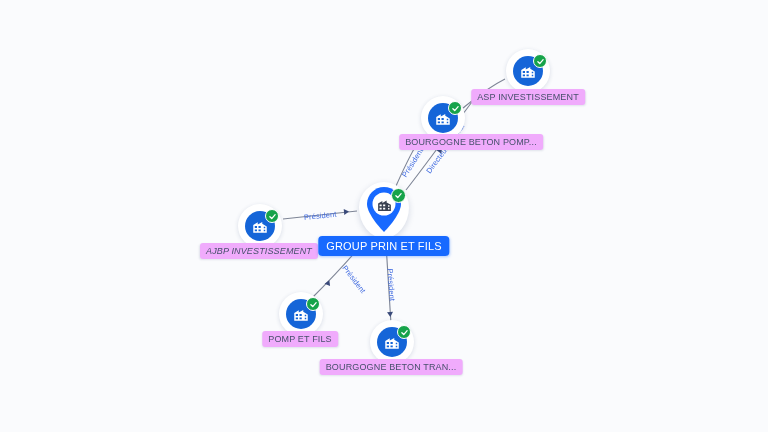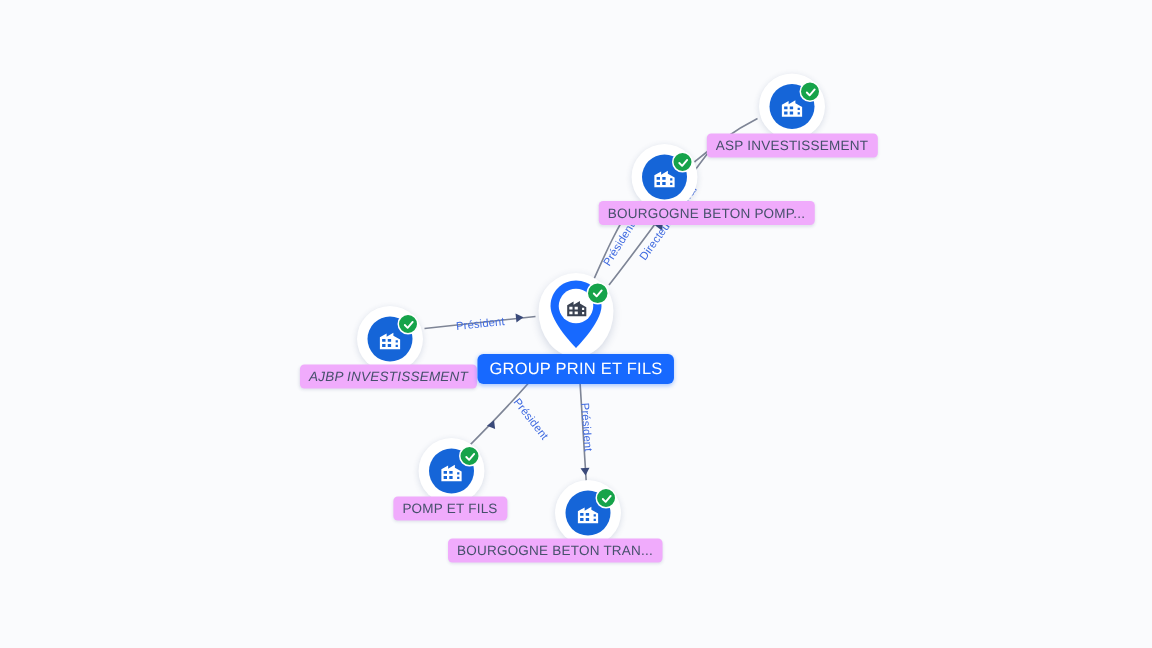--- a/index.html
+++ b/index.html
@@ -241,16 +241,16 @@
           <svg width="18" height="18" viewBox="0 0 24 24">
             <path fill="#ffffff" d="M3 21V10.5l6-3.5v3l6-3.5V21H3zm2-2h3v-2.5H5V19zm0-4.5h3V12H5v2.5zM10 19h3v-2.5h-3V19zm0-4.5h3V12h-3v2.5zM15 21V9l6 3.5V21h-6zm2-2h2v-2h-2v2zm0-4h2v-2h-2v2z"></path>
           </svg>
         </div>
         <div class="node-check" style="background: rgb(22, 163, 74);">
           <svg width="9" height="9" viewBox="0 0 24 24">
             <path fill="none" stroke="#ffffff" stroke-width="3.4" stroke-linecap="round" stroke-linejoin="round" d="M5 12.5 L10 17.5 L19 7"></path>
           </svg>
         </div>
       </div>
-      <div class="node-label" style="left: 370px; top: 359px; color: rgb(70, 80, 107);">BOURGOGNE BETON TRAN...</div>
+      <div class="node-label" style="left: 391px; top: 359px; color: rgb(70, 80, 107);">BOURGOGNE BETON TRAN...</div>
     </div>
 
 </div>
 
 </body></html>

